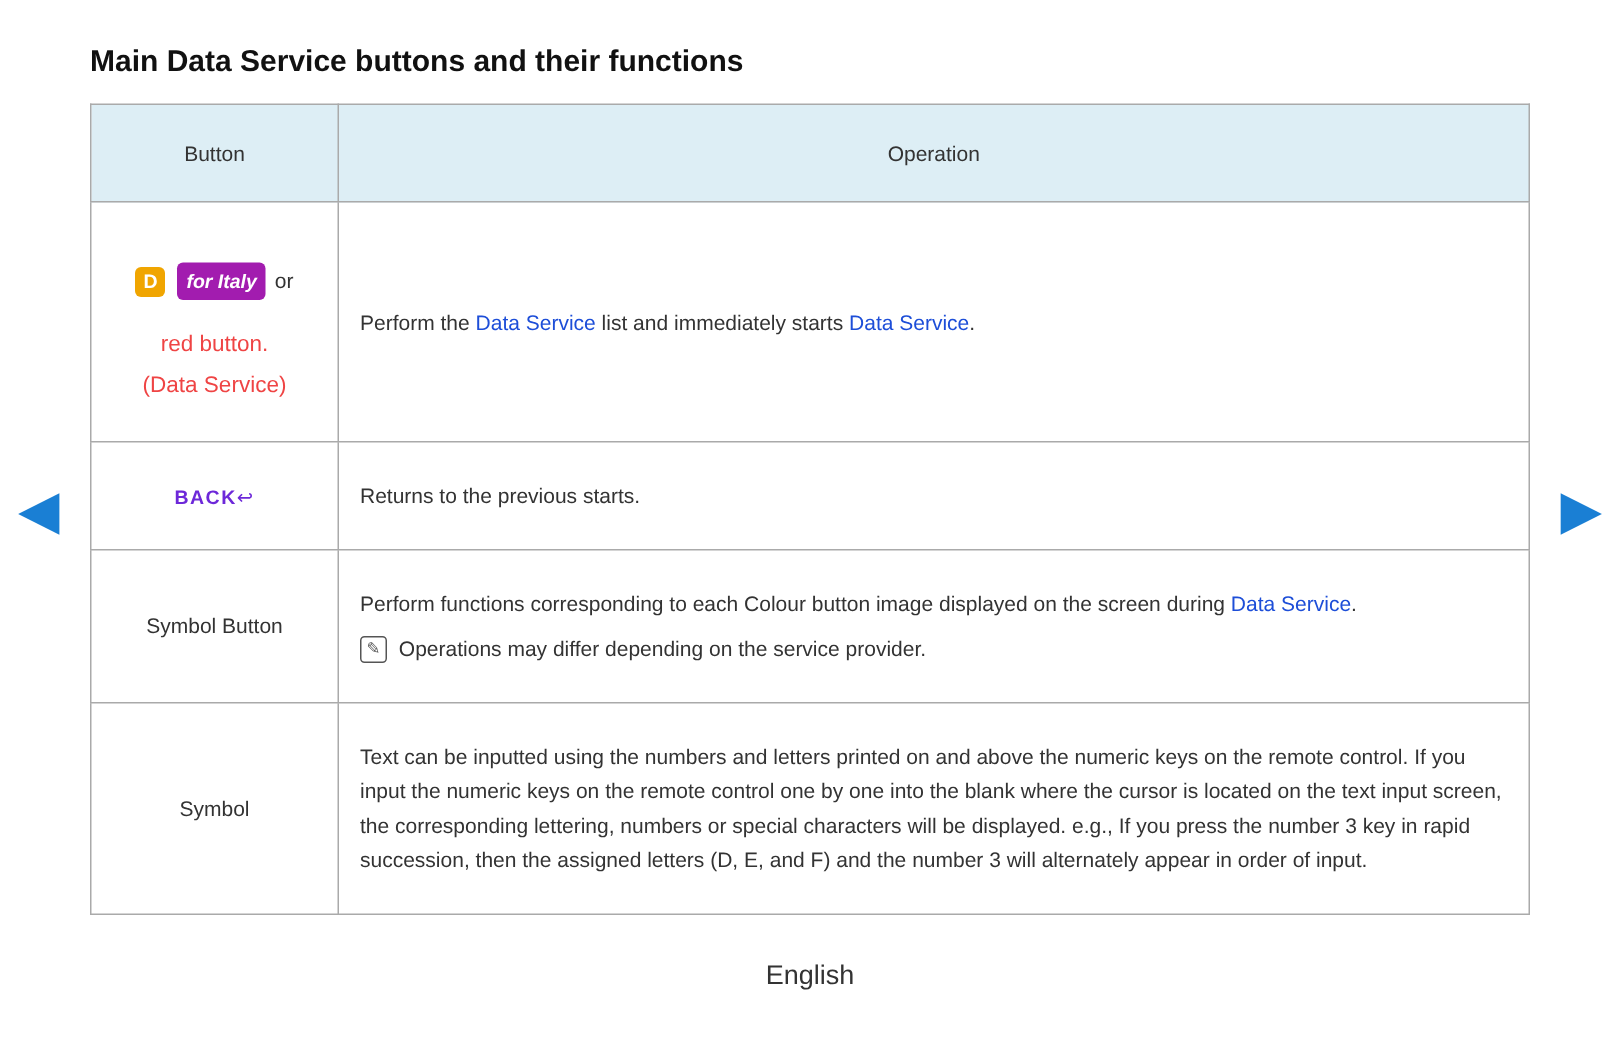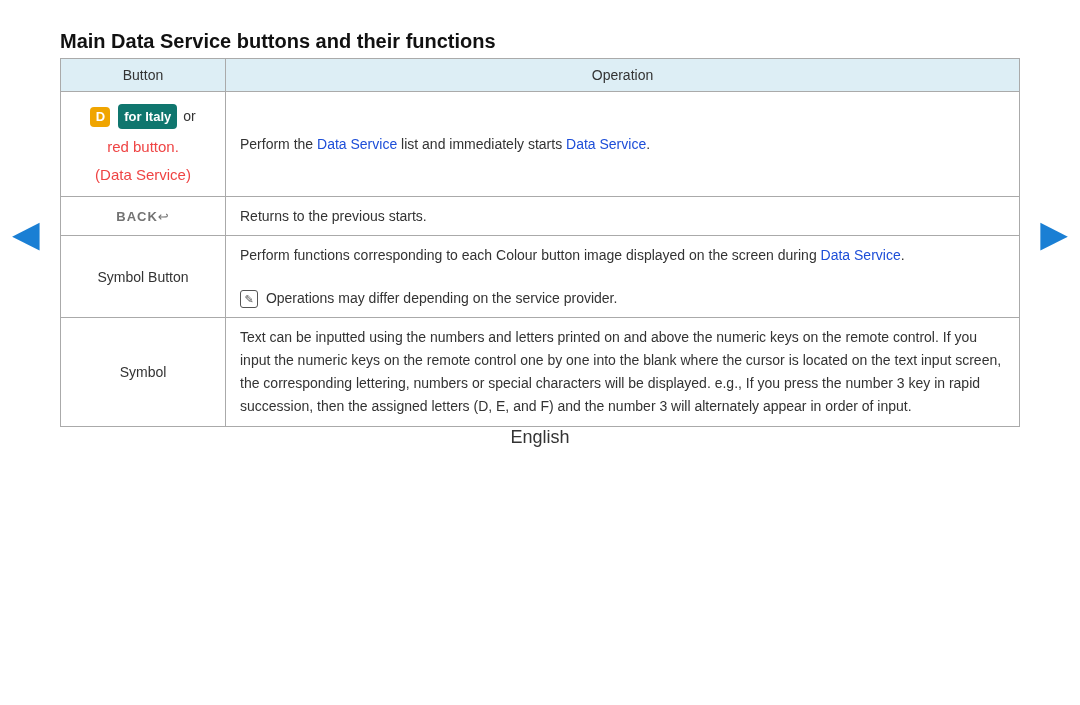--- a/index.html
+++ b/index.html
@@ -13,31 +13,31 @@
       overflow: hidden;
       position: relative;
     }
     .page-container {
       padding: 30px 60px 20px 60px;
       position: relative;
     }
     .page-title {
       font-size: 20px;
       font-weight: bold;
-      margin-bottom: 5px;
+      margin-bottom: 16px;
       color: #111;
     }
     .data-table {
       width: 100%;
       border-collapse: collapse;
       border: 1px solid #aaa;
     }
     .data-table th, .data-table td {
       border: 1px solid #aaa;
-      padding: 8px 14px;
+      padding: 24px 14px;
       vertical-align: middle;
     }
     .header-row th {
       background: #ddeef5;
       font-weight: normal;
       font-size: 14px;
       color: #333;
     }
     .header-row th.btn-col {
       text-align: center;
@@ -52,43 +52,44 @@
       width: 165px;
     }
     .op-cell {
       vertical-align: top;
       padding-top: 14px;
       padding-bottom: 14px;
       line-height: 1.6;
     }
     .for-italy-badge {
       display: inline-block;
-      background: #0f766e;
+      background: #a21caf;
       color: #fff;
       border-radius: 4px;
       padding: 1px 6px;
       font-size: 13px;
       font-weight: bold;
-      margin: 4px 2px;
+      margin: 16px 2px;
+      font-style: italic;
     }
     .d-icon {
       display: inline-block;
       background: #f0a500;
       color: #fff;
       width: 20px;
       height: 20px;
       border-radius: 4px;
       font-weight: bold;
       font-size: 13px;
       text-align: center;
       line-height: 20px;
       margin-right: 2px;
     }
     .back-label {
-      color: #737373;
+      color: #6d28d9;
       font-size: 13px;
       font-weight: bold;
       letter-spacing: 1px;
     }
     .link-blue {
       color: #1d4ed8;
       text-decoration: none;
     }
     .note-icon {
       display: inline-block;
@@ -119,20 +120,21 @@
     .nav-arrow-left {
       left: 12px;
     }
     .nav-arrow-right {
       right: 12px;
     }
     .footer-lang {
       text-align: center;
       font-size: 18px;
       color: #333;
+      margin-top: 30px;
     }
     .row-data-service td {
       vertical-align: middle;
     }
     .ds-btn-container {
       text-align: center;
       line-height: 1.8;
     }
     .ds-btn-container .line2 {
       font-size: 15px;
@@ -186,21 +188,21 @@
       </tr>
 
       <tr>
         <td class="btn-cell">
           <span>Symbol Button</span>
         </td>
         <td class="op-cell">
           <div>
             <span>Perform functions corresponding to each Colour button image displayed on the screen during </span><a class="link-blue" href="#">Data Service</a><span>.</span>
           </div>
-          <div style="margin-top:20px;">
+          <div style="margin-top:8px;">
             <span class="note-icon">✎</span>
             <span>Operations may differ depending on the service provider.</span>
           </div>
         </td>
       </tr>
 
       <tr class="symbol-row">
         <td class="btn-cell">
           <span>Symbol</span>
         </td>

